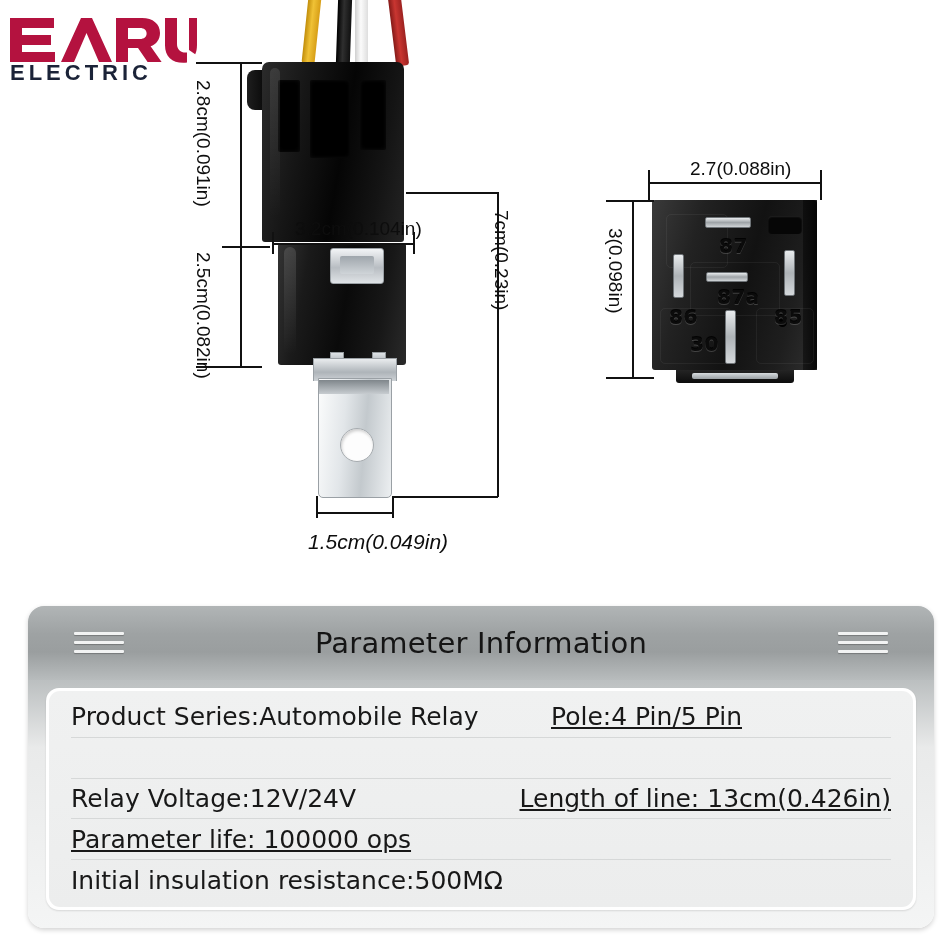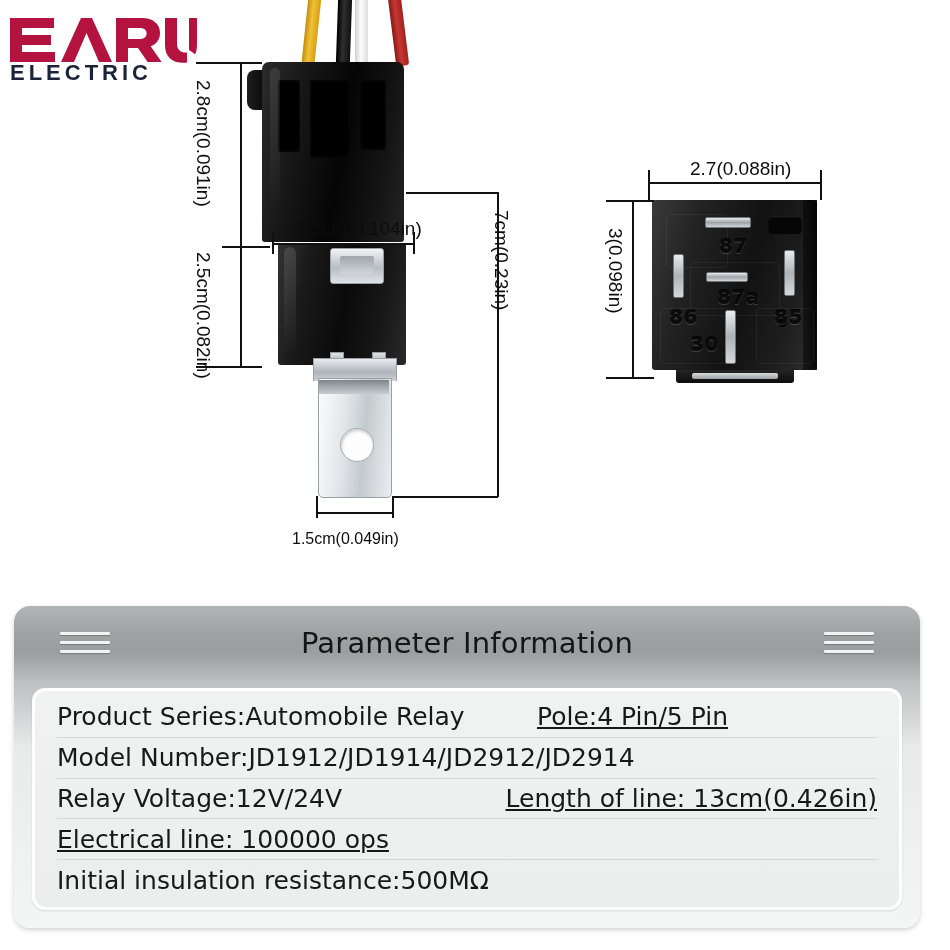--- a/index.html
+++ b/index.html
@@ -148,21 +148,21 @@
   .dline-h{height:1.6px;}
   .dim-label{
     position:absolute;color:#0d0d0d;
     font-family:"Liberation Sans","DejaVu Sans",sans-serif;
     font-size:19px;white-space:nowrap;
   }
   .dim-label.vert{transform-origin:left top;transform:rotate(90deg);}
 
   
   .panel{
-    position:absolute;left:14px;top:606px;width:906px;height:322px;
+    position:absolute;left:28px;top:606px;width:906px;height:322px;
     border-radius:16px;
     background:linear-gradient(180deg,#c9cccd 0%,#b9bdbe 22%,#e9eaea 44%,#f4f5f5 100%);
     box-shadow:0 2px 5px rgba(0,0,0,.18);
     overflow:hidden;
   }
   .panel-head{
     position:absolute;left:0;top:0;width:100%;height:74px;
     background:linear-gradient(180deg,#b1b5b6 0%,#9ea2a3 38%,#9a9e9f 62%,#b8bcbd 100%);
     border-radius:16px 16px 0 0;
   }
@@ -304,21 +304,21 @@
     <div class="dim-label vert" style="left:214px;top:252px;">2.5cm(0.082in)</div>
 
     <div class="dim-line dline-h" style="left:272px;top:243px;width:142px;"></div>
     <div class="dim-line dline-v" style="left:272px;top:232px;height:22px;"></div>
     <div class="dim-line dline-v" style="left:413px;top:232px;height:22px;"></div>
     <div class="dim-label" style="left:295px;top:218px;">3.2cm(0.104in)</div>
 
     <div class="dim-line dline-h" style="left:316px;top:512px;width:78px;"></div>
     <div class="dim-line dline-v" style="left:316px;top:496px;height:22px;"></div>
     <div class="dim-line dline-v" style="left:392px;top:496px;height:22px;"></div>
-    <div class="dim-label" style="left:292px;top:530px;font-size:16px;">1.5cm(0.049in)</div>
+    <div class="dim-label" style="left:308px;top:530px;font-size:21px;font-style:italic;">1.5cm(0.049in)</div>
 
     <div class="dim-line dline-h" style="left:648px;top:182px;width:173px;"></div>
     <div class="dim-line dline-v" style="left:648px;top:170px;height:30px;"></div>
     <div class="dim-line dline-v" style="left:820px;top:170px;height:30px;"></div>
     <div class="dim-label" style="left:690px;top:158px;">2.7(0.088in)</div>
 
     <div class="dim-line dline-v" style="left:632px;top:200px;height:178px;"></div>
     <div class="dim-line dline-h" style="left:606px;top:200px;width:48px;"></div>
     <div class="dim-line dline-h" style="left:606px;top:377px;width:48px;"></div>
     <div class="dim-label vert" style="left:626px;top:228px;">3(0.098in)</div>
@@ -339,28 +339,27 @@
       </div>
     </div>
 
     <div class="panel-inner">
       <div class="table">
         <div class="prow">
           <div class="cell left">Product Series:Automobile Relay</div>
           <div class="cell right">Pole:4 Pin/5 Pin</div>
         </div>
         <div class="prow">
-          <div class="cell left">Model Number:JD1912/JD1914/JD2912/JD2914</div>
         </div>
         <div class="prow">
           <div class="cell left">Relay Voltage:12V/24V</div>
           <div class="cell right">Length of line: 13cm(0.426in)</div>
         </div>
         <div class="prow">
-          <div class="cell right">Electrical line: 100000 ops</div>
+          <div class="cell right">Parameter life: 100000 ops</div>
         </div>
         <div class="prow">
           <div class="cell left">Initial insulation resistance:500MΩ</div>
         </div>
       </div>
     </div>
   </div>
 
 </div>
 

